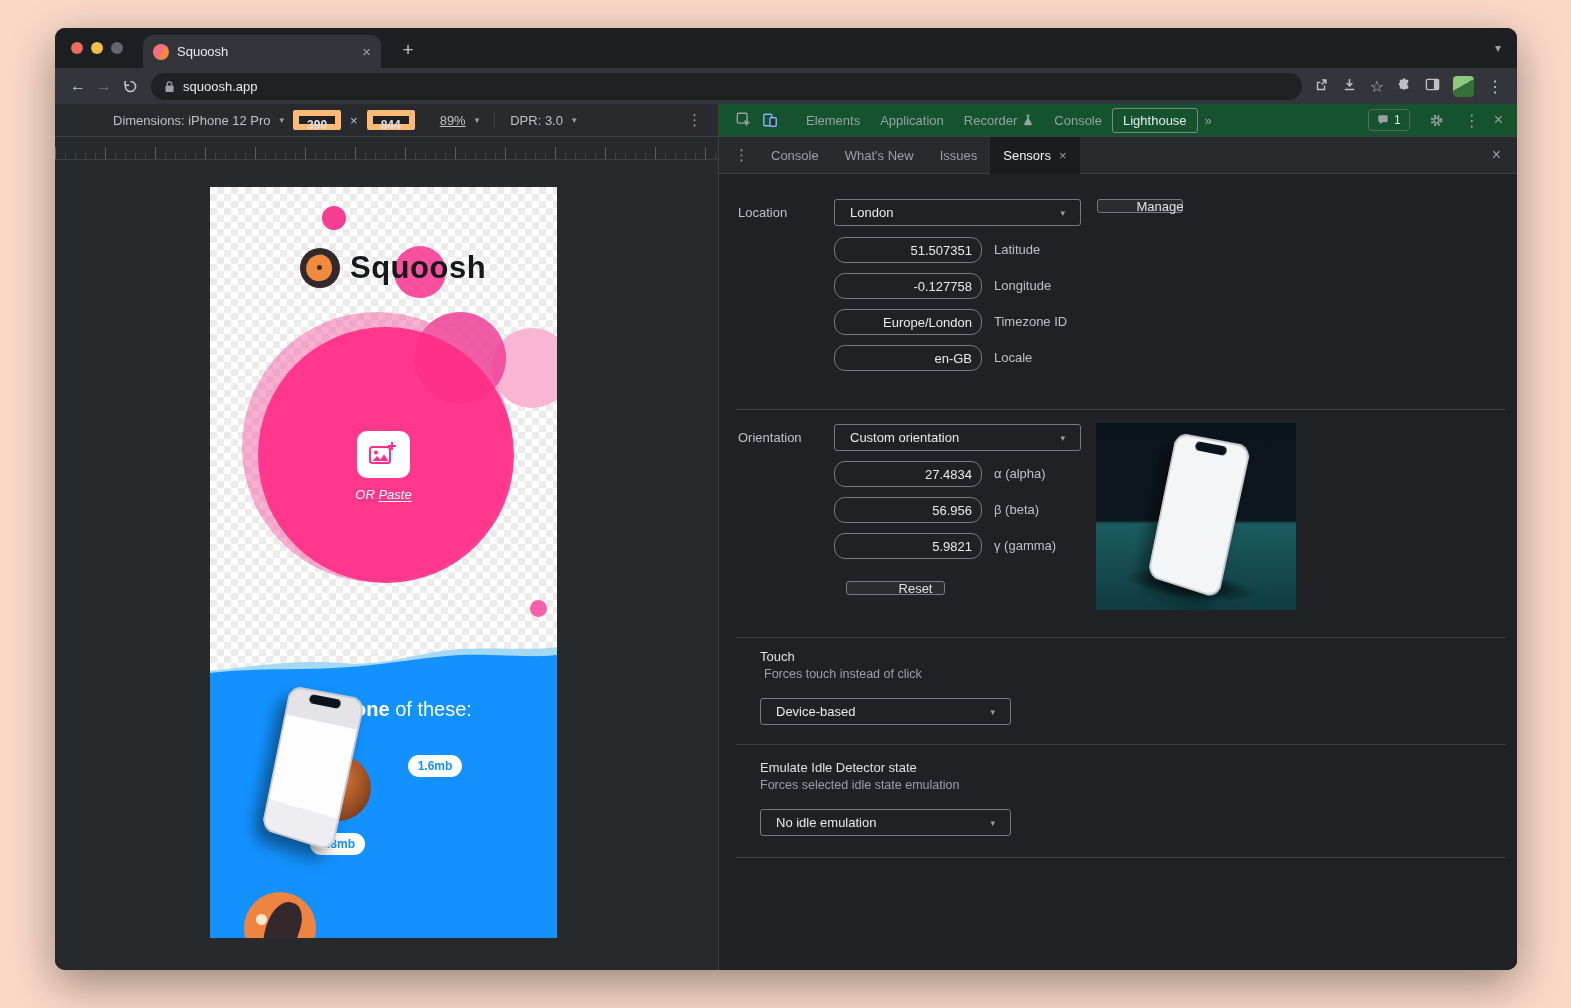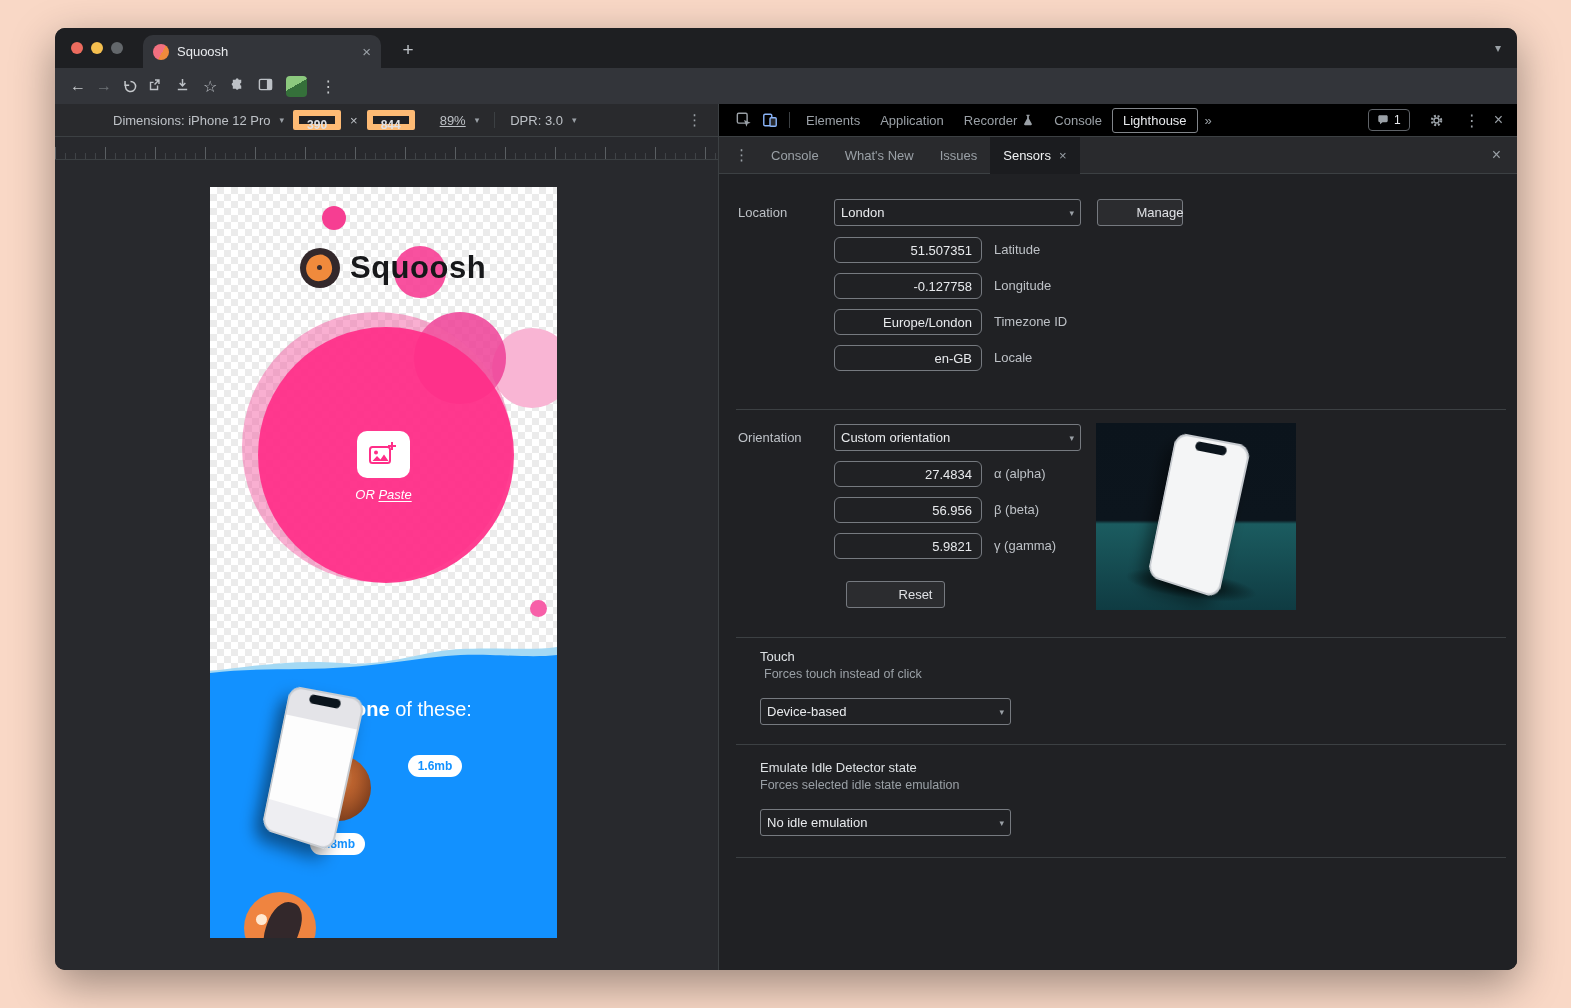--- a/index.html
+++ b/index.html
@@ -104,21 +104,21 @@
   .badge { min-width:52px; padding:0 10px; height:22px; border-radius:11px; background:#fff;
     color:#1291ff; font-size:12px; font-weight:bold; display:flex; align-items:center; justify-content:center; }
   .bottom-logo { position:absolute; left:34px; top:705px; width:72px; height:72px; border-radius:50%;
     background:#ef8440; overflow:hidden; }
   .bottom-logo::before { content:""; position:absolute; left:30%; top:12%; width:46%; height:80%;
     background:#33282b; border-radius:50% 40% 50% 45%; transform:rotate(18deg); }
   .bottom-logo::after { content:""; position:absolute; left:16%; top:30%; width:16%; height:16%;
     background:#ffe9d2; border-radius:50%; }
 
   
-  .dt-tabbar { height:33px; background:#000000; border-bottom:1px solid #3c4043;
+  .dt-tabbar { height:33px; background:#14532d; border-bottom:1px solid #3c4043;
     display:flex; align-items:center; padding:0 8px 0 12px; color:#9aa0a6; font-size:13px; flex:none; }
   .icon-btn { width:26px; height:26px; display:flex; align-items:center; justify-content:center; flex:none; }
   .dt-tab { padding:0 10px; height:33px; display:flex; align-items:center; gap:5px; white-space:nowrap; }
   .dt-tab.focused { color:#e8eaed; border:1px solid #81858a; border-radius:3px; height:25px; }
   .more-chev { padding:0 7px; font-size:13px; }
   .dt-right { margin-left:auto; display:flex; align-items:center; gap:14px; padding-right:6px; }
   .issues-pill { display:flex; align-items:center; gap:5px; border:1px solid #5f6368; border-radius:4px;
     height:22px; padding:0 8px; color:#e8eaed; font-size:12px; }
   .x-btn { color:#9aa0a6; font-size:16px; }
 
@@ -127,26 +127,26 @@
   .drawer-kebab { padding:0 9px; font-size:15px; }
   .drawer-tab { padding:0 13px; height:37px; display:flex; align-items:center; gap:8px; white-space:nowrap; }
   .drawer-tab.active { background:#1b1c1f; color:#f1f3f4; }
   .drawer-tab.active .x-btn { font-size:13px; }
   .drawer-close { margin-left:auto; padding:0 16px; }
 
   .sensors { position:relative; flex:1; background:#202124; color:#bdc1c6; font-size:13px; }
   .abs { position:absolute; }
   .hr { position:absolute; left:17px; width:770px; height:1px; background:#3c4043; }
   .dt-select { position:absolute; height:27px; border:1px solid #767a80; border-radius:3px;
-    background:#202124; color:#e8eaed; display:flex; align-items:center; padding:0 6px; font-size:13px; }
+    background:#202124; color:#e8eaed; display:flex; align-items:center; padding:0 15px; font-size:13px; }
   .dt-select .chev { margin-left:auto; }
-  .dt-input { position:absolute; width:148px; height:26px; border:1px solid #767a80; border-radius:6px;
+  .dt-input { position:absolute; width:148px; height:26px; border:1px solid #767a80; border-radius:11px;
     background:#202124; color:#e8eaed; display:flex; align-items:center; justify-content:flex-end;
     padding:0 9px; font-size:13px; }
-  .dt-btn { position:absolute; height:27px; border:1px solid #767a80; border-radius:3px;
+  .dt-btn { position:absolute; height:14px; border:1px solid #767a80; border-radius:3px;
     background:#2b2c2f; color:#dfe1e5; display:flex; align-items:center; justify-content:center; font-size:13px;padding-left:40px; }
   .fld { position:absolute; color:#bdc1c6; }
   .sec-title { position:absolute; color:#dde1e4; }
   .sec-sub { position:absolute; color:#9aa0a6; font-size:12.5px; }
 
   .phone-box { position:absolute; left:377px; top:249px; width:200px; height:187px; overflow:hidden;
     background:linear-gradient(180deg,#0b141c 0%, #0c151d 52%, #1b5c60 54%, #0f3b42 100%); }
   .floor-shadow { position:absolute; left:28px; top:148px; width:134px; height:28px;
     background:radial-gradient(ellipse at center, rgba(0,0,0,.55) 0 30%, transparent 70%);
     transform:rotate(8deg); }
@@ -178,20 +178,27 @@
 
   <div class="toolbar">
     <span class="nav-btn">←</span>
     <span class="nav-btn disabled">→</span>
     <span class="nav-btn">
       <svg viewBox="0 0 16 16" width="15" height="15">
           <path d="M8 2.6a5.4 5.4 0 1 1-5.1 3.7" fill="none" stroke="#c6c9cc" stroke-width="1.6"></path>
           <path d="M2.2 2.2v4.4h4.4" fill="none" stroke="#c6c9cc" stroke-width="1.6"></path>
         </svg>
     </span>
+    <div class="omnibox">
+      <svg viewBox="0 0 12 14" width="11" height="13">
+          <rect x="1.5" y="6" width="9" height="7" rx="1.5" fill="#9aa0a6"></rect>
+          <path d="M3.5 6V4.5a2.5 2.5 0 0 1 5 0V6" fill="none" stroke="#9aa0a6" stroke-width="1.4"></path>
+        </svg>
+      <span>squoosh.app</span>
+    </div>
     <div class="tb-icons">
       <span>
         <svg viewBox="0 0 16 16" width="15" height="15">
             <path d="M3 5h4v1.5H4.5v6h6V9H12v5H3Z" fill="#bdc1c6"></path>
             <path d="M8.5 2.5h5v5H12V5.1L8.6 8.5 7.5 7.4 10.9 4H8.5Z" fill="#bdc1c6"></path>
           </svg>
       </span>
       <span>
         <svg viewBox="0 0 16 16" width="15" height="15">
             <path d="M8 2v7M5 6.5 8 9.5l3-3" stroke="#bdc1c6" stroke-width="1.6" fill="none"></path>

